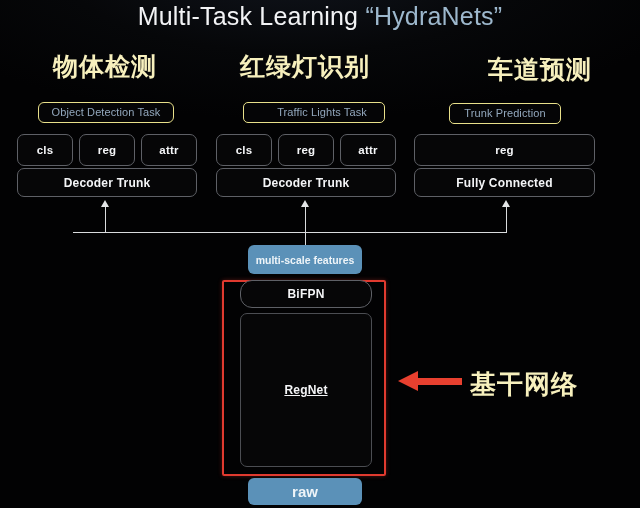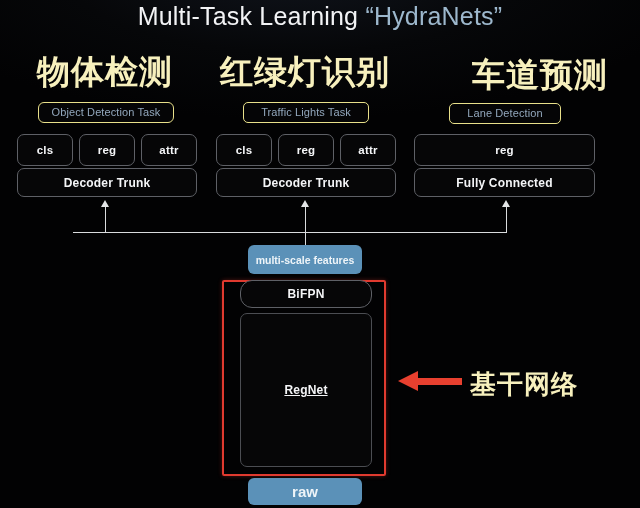--- a/index.html
+++ b/index.html
@@ -30,21 +30,21 @@
     letter-spacing: 0.2px;
     color: #f2f3f5;
     white-space: nowrap;
   }
   #title .accent { color: #9db8cd; }
 
   
   .cn-head {
     position: absolute;
     font-family: "DejaVu Sans", "Liberation Sans", sans-serif;
-    font-size: 33px;
+    font-size: 25px;
     font-weight: 700;
     color: #f7f0bd;
     letter-spacing: 1px;
     text-align: center;
     white-space: nowrap;
   }
 
   
   .task-badge {
     position: absolute;
@@ -149,29 +149,29 @@
   <div class="cn-head" style="left:450px; top:53px; width:180px;">车道预测</div>
 
   <div class="task-badge" style="left:38px; top:102px; width:134px;border-radius:6px;">Object Detection Task</div>
 
   <div class="node small" style="left:17px; top:134px; width:54px; height:30px;">cls</div>
   <div class="node small" style="left:79px; top:134px; width:54px; height:30px;">reg</div>
   <div class="node small" style="left:141px; top:134px; width:54px; height:30px;">attr</div>
 
   <div class="node" style="left:17px; top:168px; width:178px; height:27px;">Decoder Trunk</div>
 
-  <div class="task-badge" style="left:243px; top:102px; width:124px;">Traffic Lights Task</div>
+  <div class="task-badge" style="left:243px; top:102px; width:124px;padding-left:16px;">Traffic Lights Task</div>
 
   <div class="node small" style="left:216px; top:134px; width:54px; height:30px;">cls</div>
   <div class="node small" style="left:278px; top:134px; width:54px; height:30px;">reg</div>
   <div class="node small" style="left:340px; top:134px; width:54px; height:30px;">attr</div>
 
   <div class="node" style="left:216px; top:168px; width:178px; height:27px;">Decoder Trunk</div>
 
-  <div class="task-badge" style="left:449px; top:103px; width:110px;">Lane Detection</div>
+  <div class="task-badge" style="left:449px; top:103px; width:110px;">Trunk Prediction</div>
 
   <div class="node small" style="left:414px; top:134px; width:179px; height:30px;">reg</div>
 
   <div class="node" style="left:414px; top:168px; width:179px; height:27px;">Fully Connected</div>
 
   <div class="bracket-h" style="left:73px; top:232px; width:434px;"></div>
 
   <div class="bracket-v" style="left:105px; top:206px; height:27px;"></div>
   <div class="arrow-up" style="left:101px; top:200px;"></div>
 

